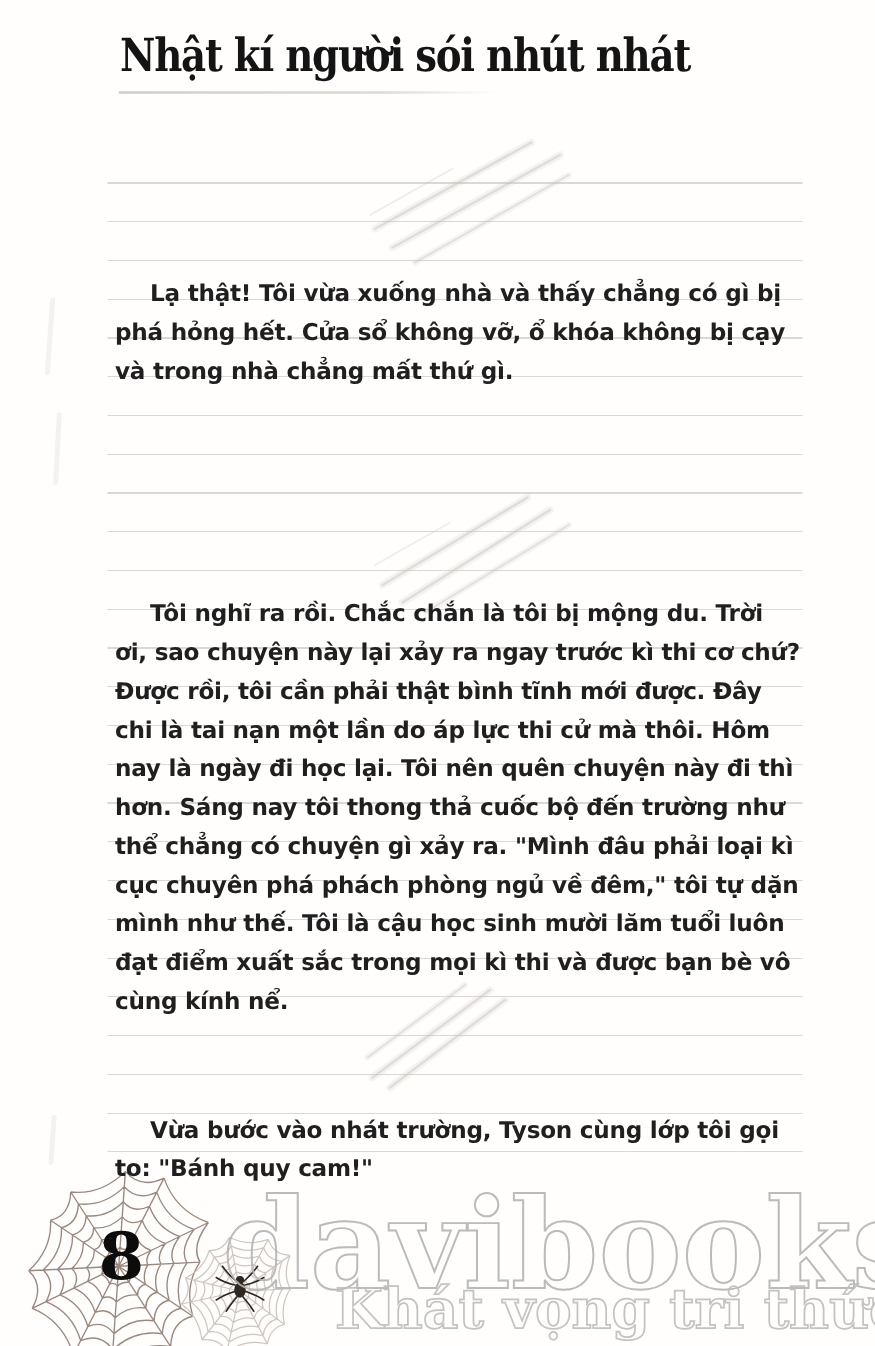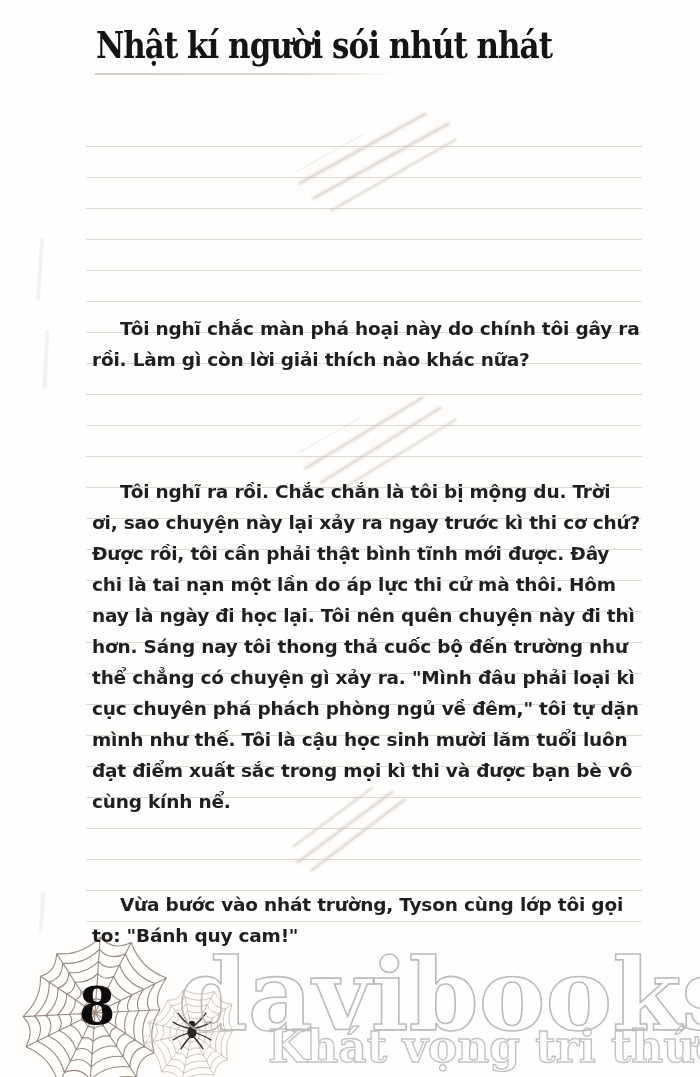--- a/index.html
+++ b/index.html
@@ -116,18 +116,18 @@
     <text class="wm" x="268" y="1062" font-size="44" stroke="#bdbdbd" stroke-width="1.4" opacity="0.9">Khát vọng tri thức</text>
   </svg>
 
   <div class="edge-smudge" style="left:38px;top:238px;width:4px;height:62px;transform:rotate(4deg);"></div>
   <div class="edge-smudge" style="left:44px;top:330px;width:4px;height:58px;transform:rotate(3deg);"></div>
   <div class="edge-smudge" style="left:40px;top:892px;width:4px;height:40px;transform:rotate(4deg);"></div>
 
   <div id="title">Nhật kí người sói nhút nhát</div>
   <div id="title-underline"></div>
 
-  <p class="para" id="para-2">Tôi nghĩ chắc màn phá hoại này do chính tôi gây ra rồi. Làm gì còn lời giải thích nào khác nữa?</p>
+  <p class="para" id="para-1">Lạ thật! Tôi vừa xuống nhà và thấy chẳng có gì bị phá hỏng hết. Cửa sổ không vỡ, ổ khóa không bị cạy và trong nhà chẳng mất thứ gì.</p>
   <p class="para" id="para-3">Tôi nghĩ ra rồi. Chắc chắn là tôi bị mộng du. Trời ơi, sao chuyện này lại xảy ra ngay trước kì thi cơ chứ? Được rồi, tôi cần phải thật bình tĩnh mới được. Đây chi là tai nạn một lần do áp lực thi cử mà thôi. Hôm nay là ngày đi học lại. Tôi nên quên chuyện này đi thì hơn. Sáng nay tôi thong thả cuốc bộ đến trường như thể chẳng có chuyện gì xảy ra. "Mình đâu phải loại kì cục chuyên phá phách phòng ngủ về đêm," tôi tự dặn mình như thế. Tôi là cậu học sinh mười lăm tuổi luôn đạt điểm xuất sắc trong mọi kì thi và được bạn bè vô cùng kính nể.</p>
   <p class="para" id="para-4">Vừa bước vào nhát trường, Tyson cùng lớp tôi gọi to: "Bánh quy cam!"</p>
 
   <div id="page-number">8</div>
 </div>
 
 </body></html>

